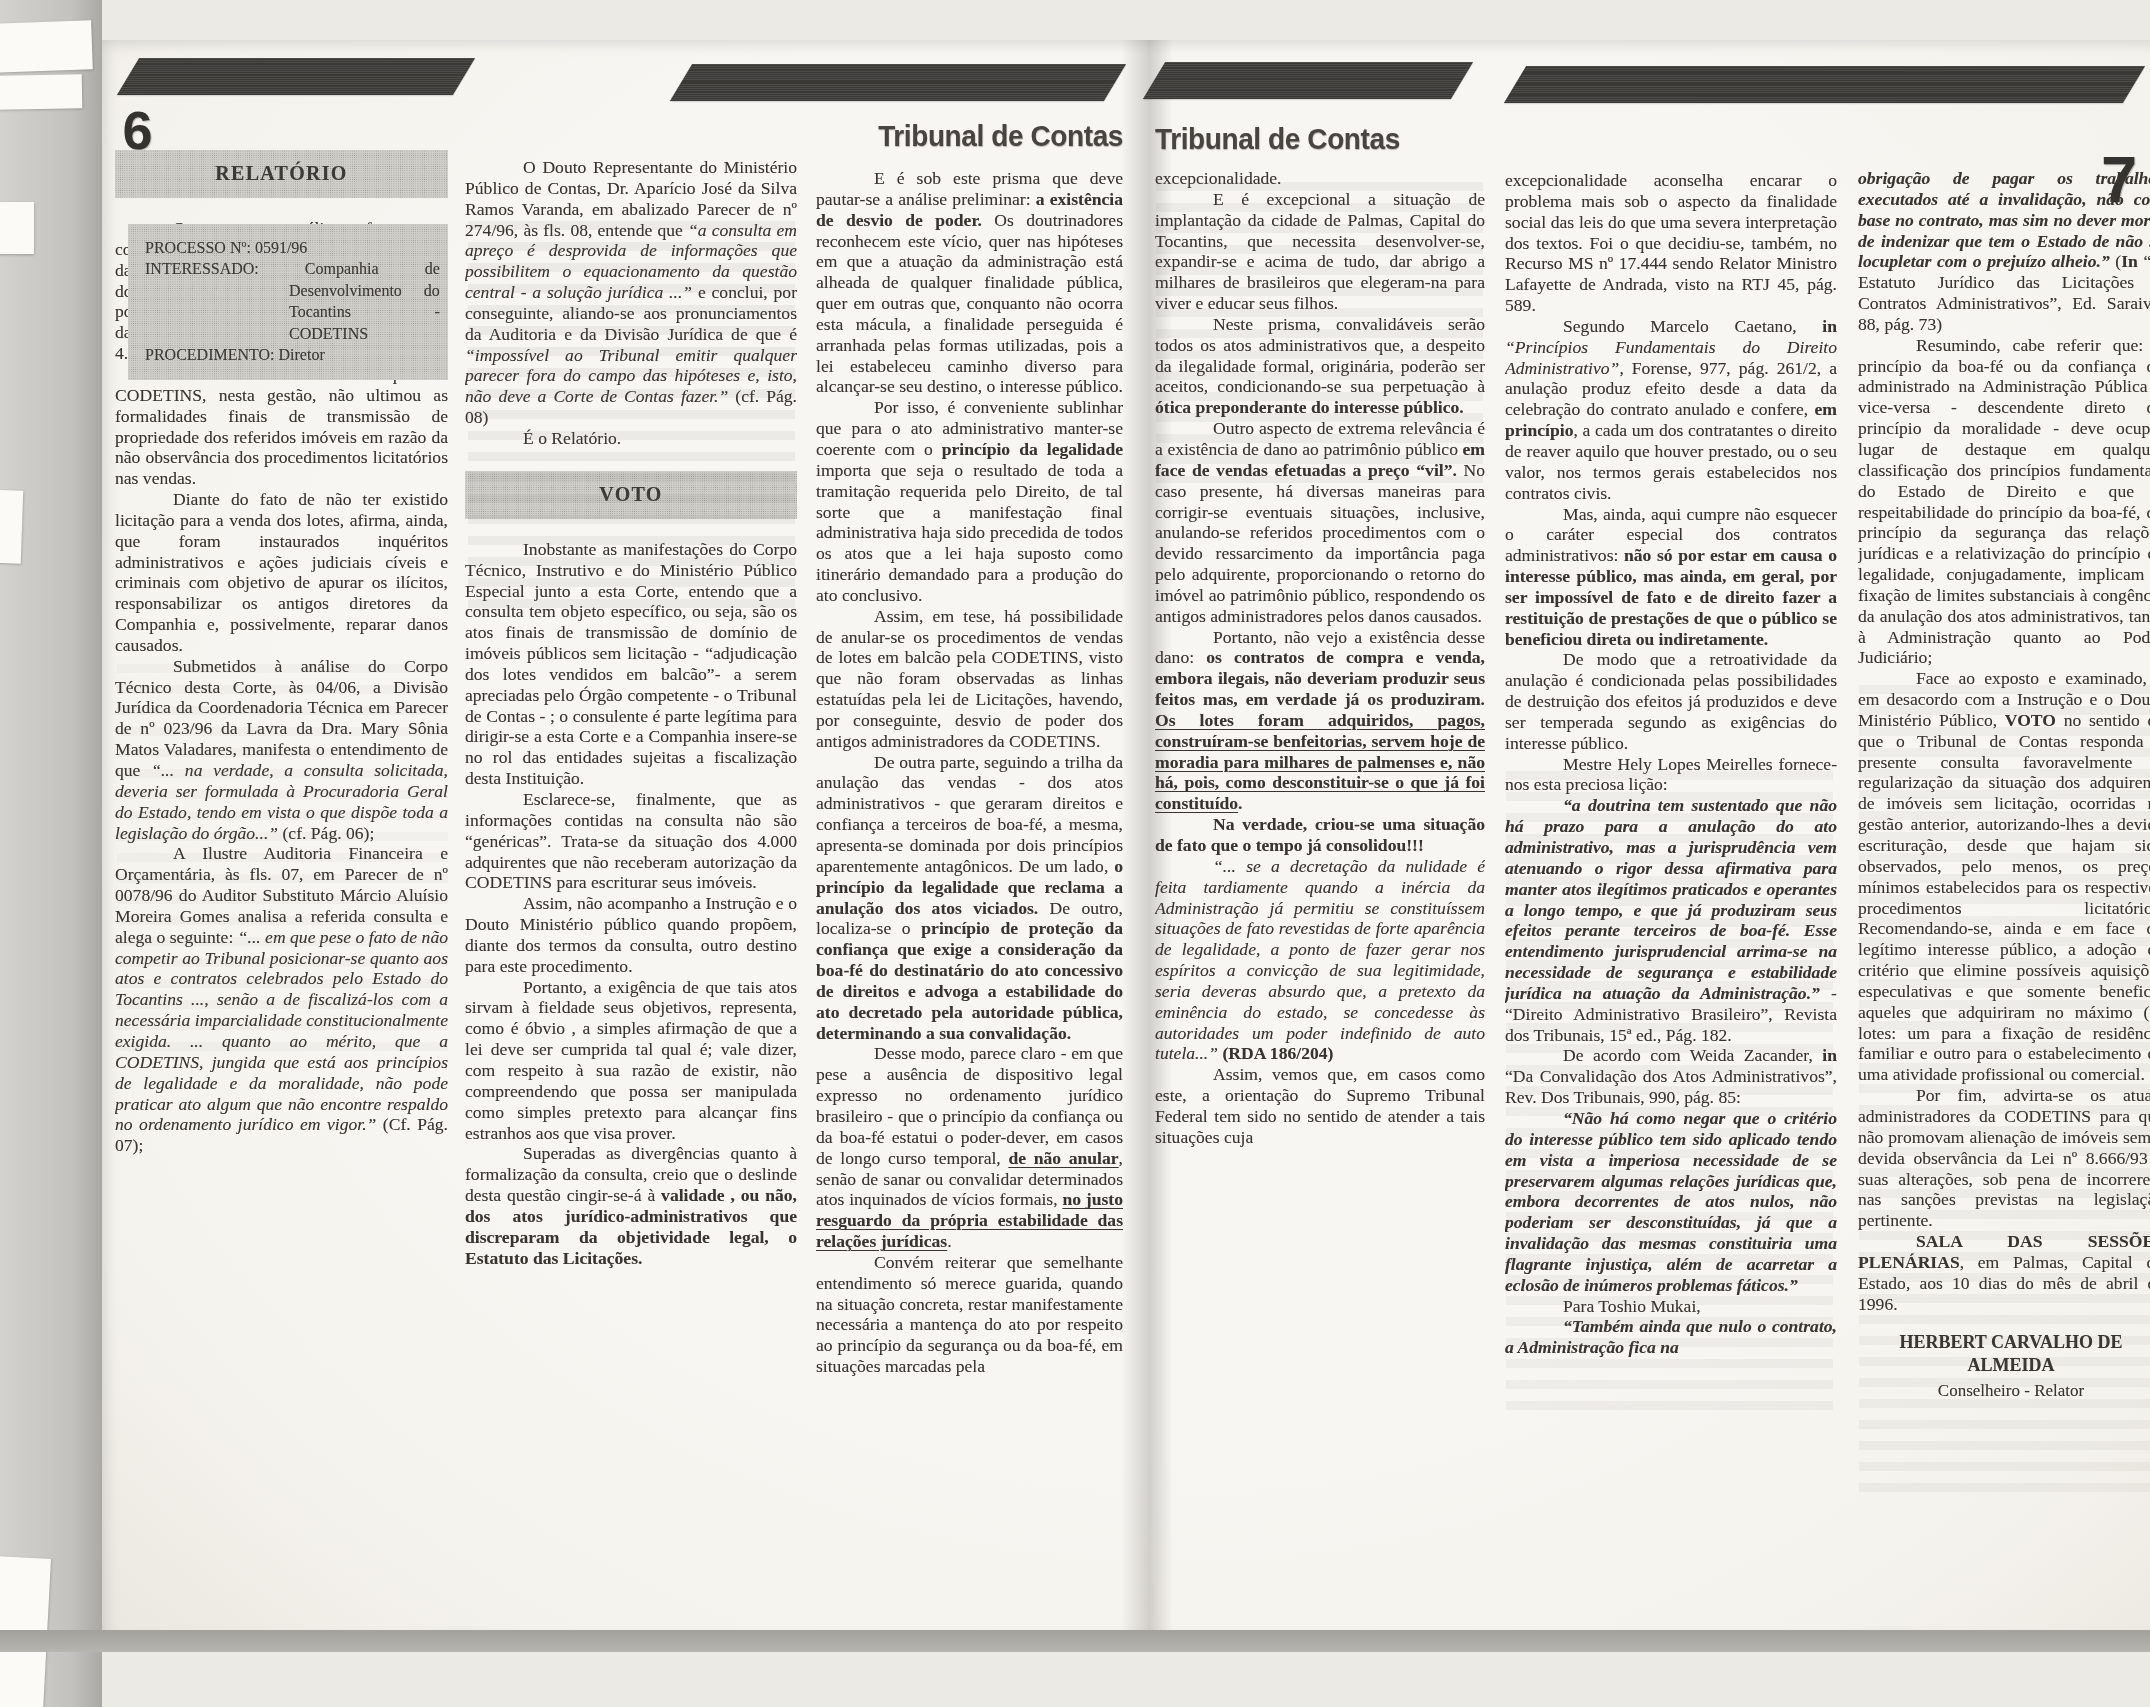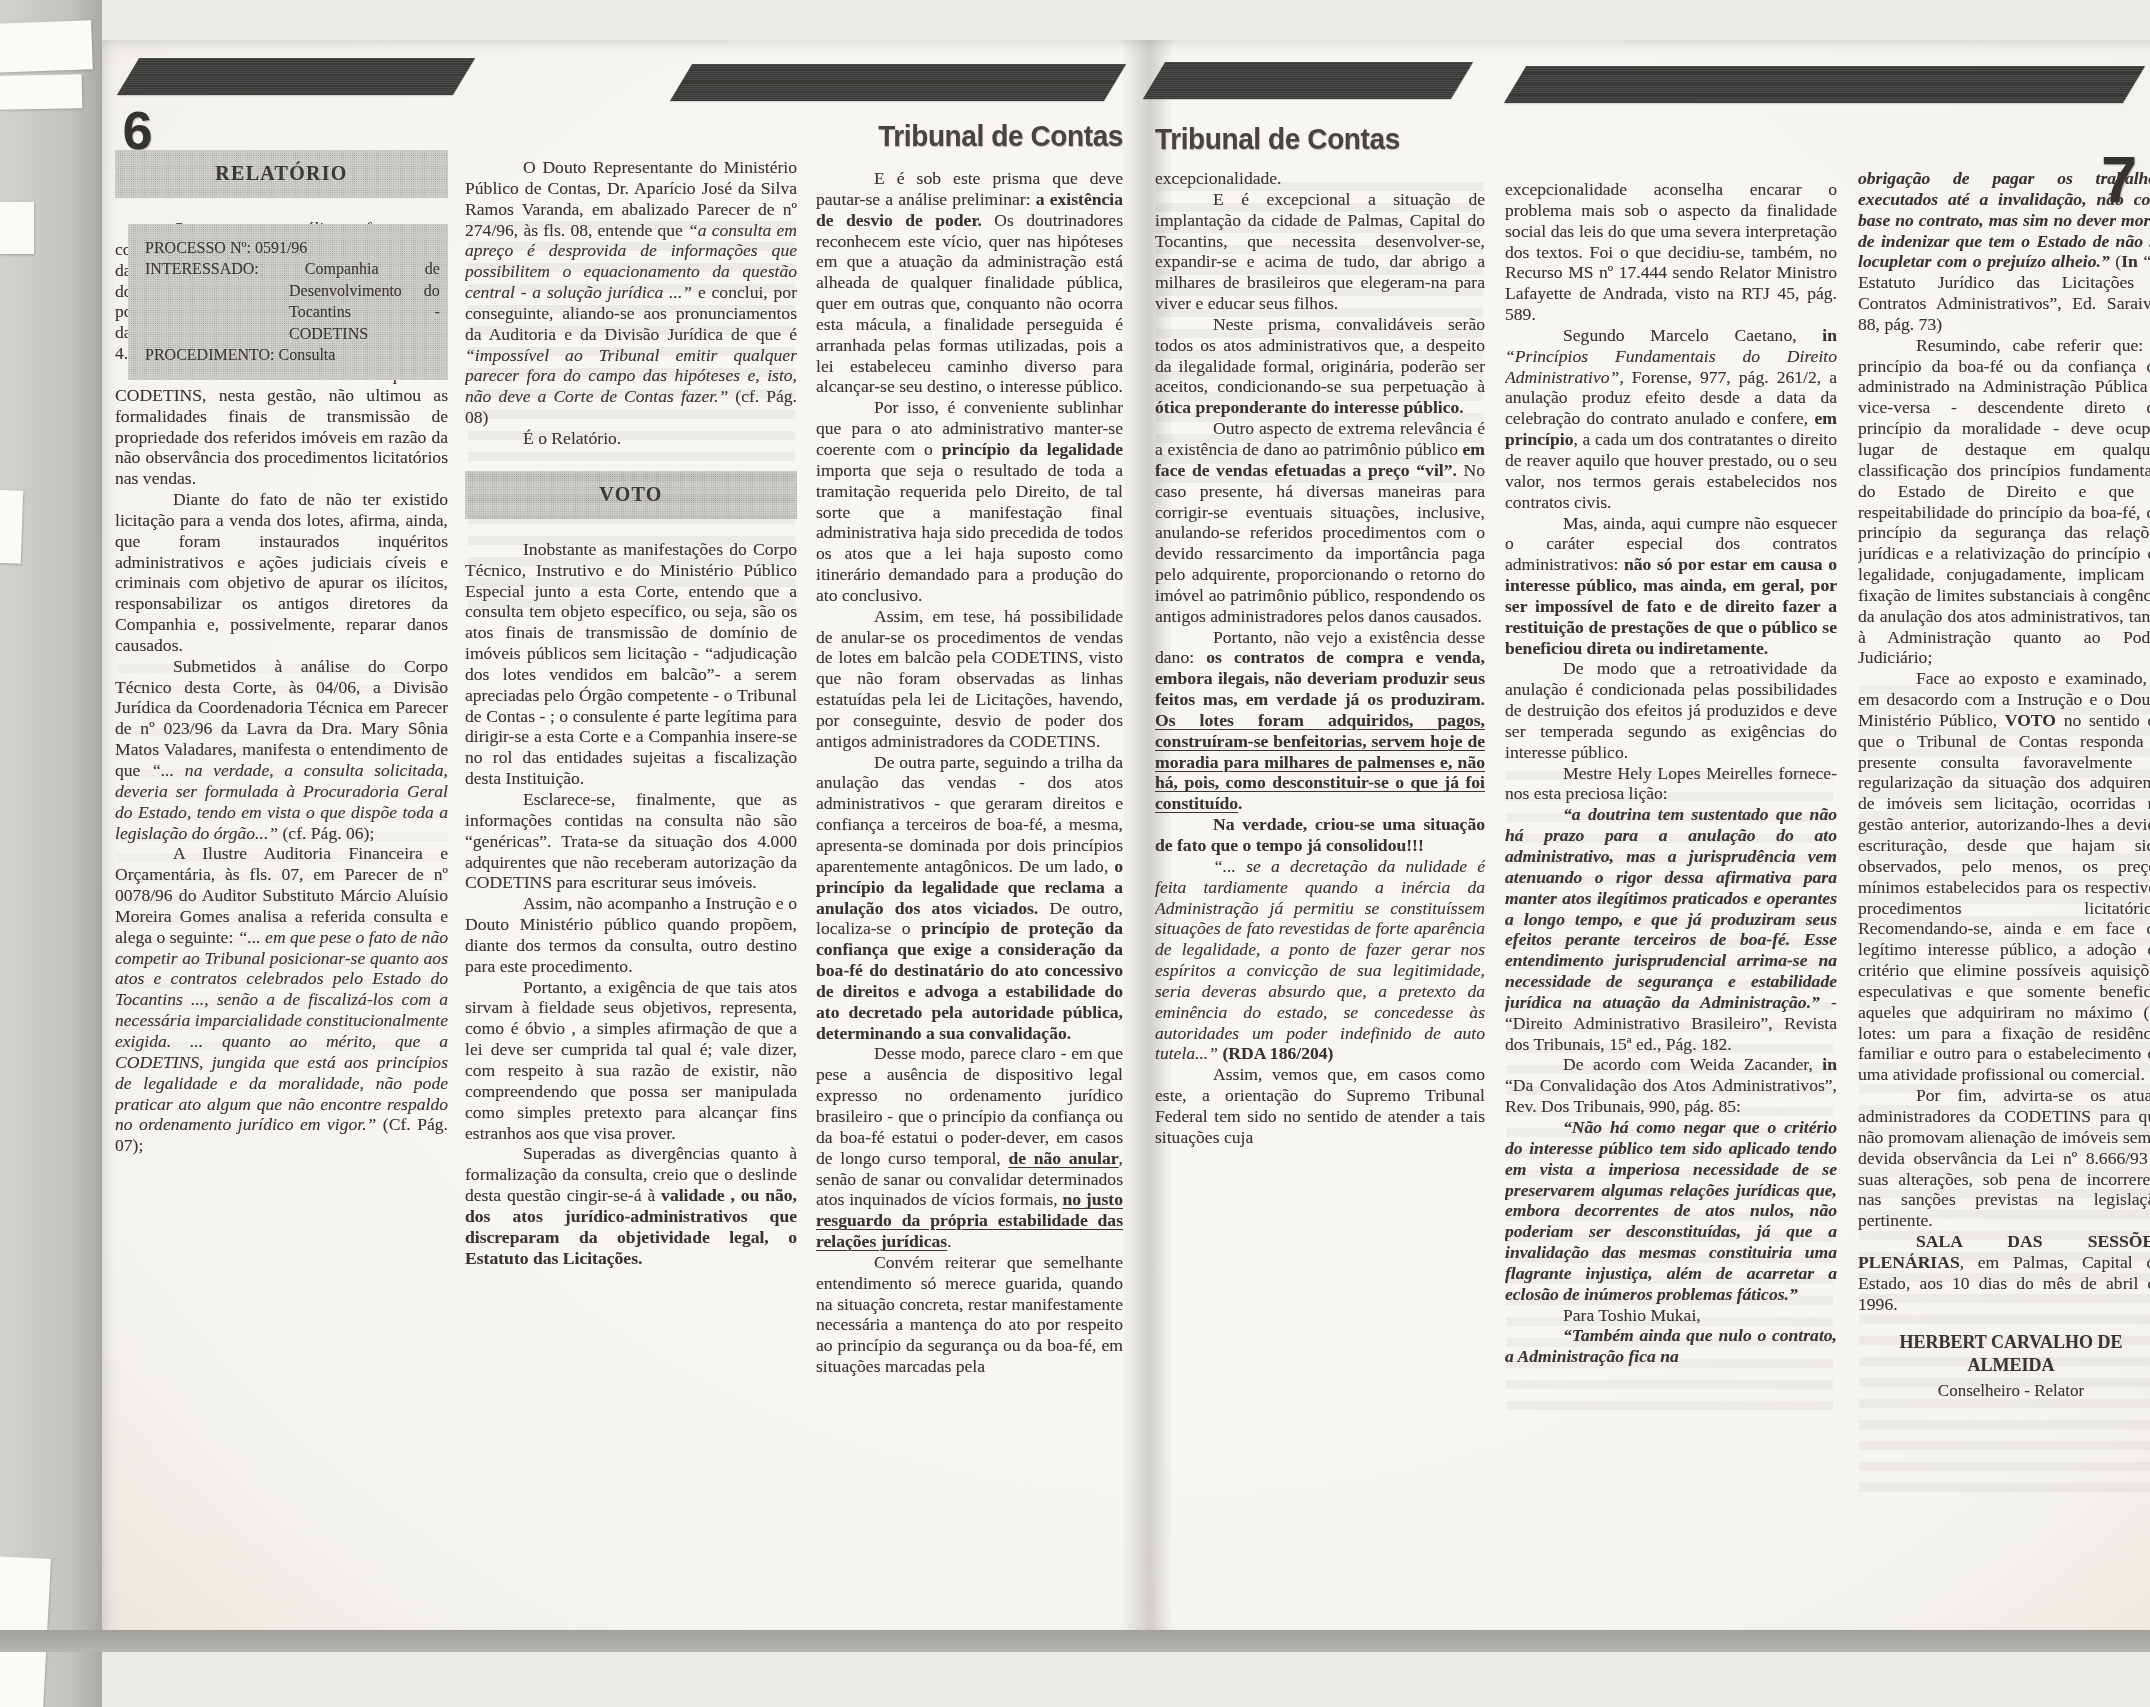--- a/index.html
+++ b/index.html
@@ -56,21 +56,21 @@
 
   
   .col{position:absolute;overflow:hidden;font-size:17.6px;line-height:1.185;color:var(--ink);
     text-align:justify;text-shadow:0 0 0.4px rgba(70,64,58,.35);}
   .col p{text-indent:58px;}
   .col p.noind{text-indent:0;}
   .col-1{left:13px;top:88px;width:333px;height:1508px;}
   .col-2{left:363px;top:117px;width:332px;height:1480px;}
   .col-3{left:714px;top:128px;width:307px;height:1469px;}
   .col-4{left:1053px;top:128px;width:330px;height:1469px;}
-  .col-5{left:1403px;top:139px;width:332px;height:1473px;}
+  .col-5{left:1403px;top:130px;width:332px;height:1473px;}
   .col-6{left:1756px;top:128px;width:306px;height:1471px;}
 
   .s-n{font-style:normal;}
   .s-b{font-weight:bold;}
   .s-i{font-style:italic;}
   .s-bi{font-weight:bold;font-style:italic;}
   .s-bu{font-weight:bold;text-decoration:underline;text-decoration-thickness:1.3px;text-underline-offset:3px;margin-top:24px;}
 
   .sig{margin-top:17px;text-align:center;}
   .sig-name{font-weight:bold;font-size:18px;line-height:1.25;}
@@ -115,21 +115,21 @@
     <div class="pagenum pagenum-6">6</div>
     <div class="pagenum pagenum-7">7</div>
 
     <div class="masthead mast-left">Tribunal de Contas</div>
     <div class="masthead mast-right">Tribunal de Contas</div>
 
     <div class="col col-1">
       <div class="case-box halftone" id="case-header">
           <div class="ch-row"><span class="ch-label">PROCESSO Nº: </span><span class="ch-value">0591/96</span></div>
           <div class="ch-row"><span class="ch-label">INTERESSADO: </span><span class="ch-value">Companhia de Desenvolvimento do Tocantins - CODETINS</span></div>
-          <div class="ch-row"><span class="ch-label">PROCEDIMENTO: </span><span class="ch-value">Consulta</span></div>
+          <div class="ch-row"><span class="ch-label">PROCEDIMENTO: </span><span class="ch-value">Diretor</span></div>
         </div>
       <div class="band band-relatorio halftone">RELATÓRIO</div>
       <div>
           <p><span class="s-n">Os autos em análise referem-se a consulta formulada pelo Diretor - Presidente da Companhia de Desenvolvimento do Estado do Tocantins, Luis Rogério Pompeu, acerca da posição a ser adotada pelo consulente diante das alienações irregulares de aproximadamente 4.000 lotes urbanos em Palmas.</span></p>
           <p><span class="s-n">Afirma o consulente que a CODETINS, nesta gestão, não ultimou as formalidades finais de transmissão de propriedade dos referidos imóveis em razão da não observância dos procedimentos licitatórios nas vendas.</span></p>
           <p><span class="s-n">Diante do fato de não ter existido licitação para a venda dos lotes, afirma, ainda, que foram instaurados inquéritos administrativos e ações judiciais cíveis e criminais com objetivo de apurar os ilícitos, responsabilizar os antigos diretores da Companhia e, possivelmente, reparar danos causados.</span></p>
           <p><span class="s-n">Submetidos à análise do Corpo Técnico desta Corte, às 04/06, a Divisão Jurídica da Coordenadoria Técnica em Parecer de nº 023/96 da Lavra da Dra. Mary Sônia Matos Valadares, manifesta o entendimento de que </span><span class="s-i">“... na verdade, a consulta solicitada, deveria ser formulada à Procuradoria Geral do Estado, tendo em vista o que dispõe toda a legislação do órgão...”</span><span class="s-n"> (cf. Pág. 06);</span></p>
           <p><span class="s-n">A Ilustre Auditoria Financeira e Orçamentária, às fls. 07, em Parecer de nº 0078/96 do Auditor Substituto Márcio Aluísio Moreira Gomes analisa a referida consulta e alega o seguinte: </span><span class="s-i">“... em que pese o fato de não competir ao Tribunal posicionar-se quanto aos atos e contratos celebrados pelo Estado do Tocantins ..., senão a de fiscalizá-los com a necessária imparcialidade constitucionalmente exigida. ... quanto ao mérito, que a CODETINS, jungida que está aos princípios de legalidade e da moralidade, não pode praticar ato algum que não encontre respaldo no ordenamento jurídico em vigor.”</span><span class="s-n"> (Cf. Pág. 07);</span></p>
         </div>
     </div>

